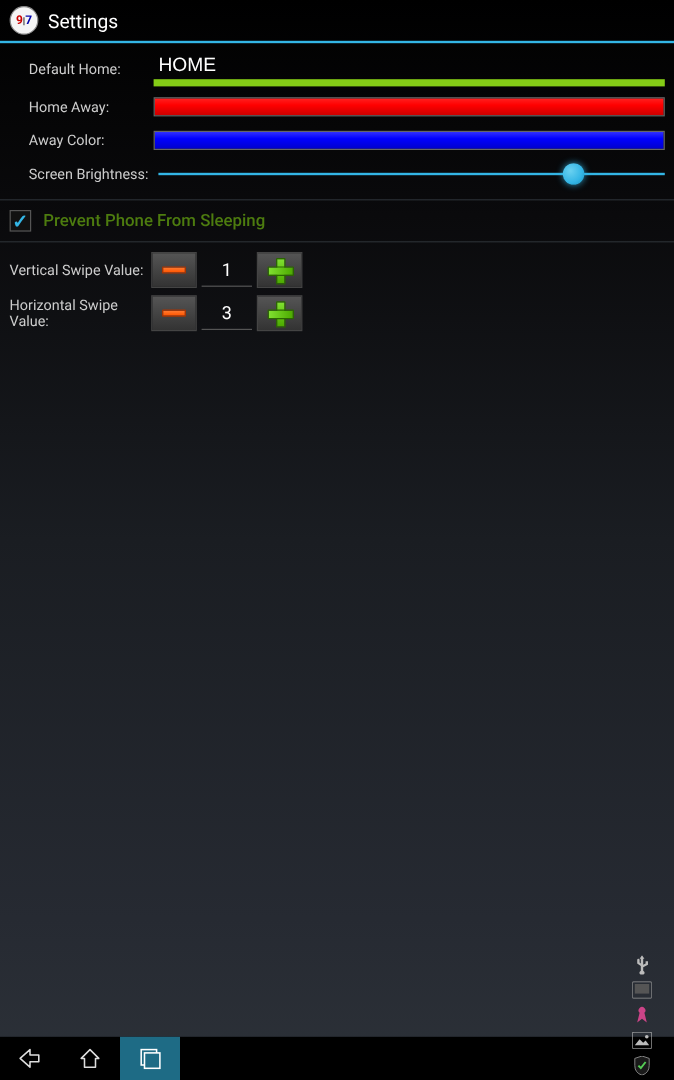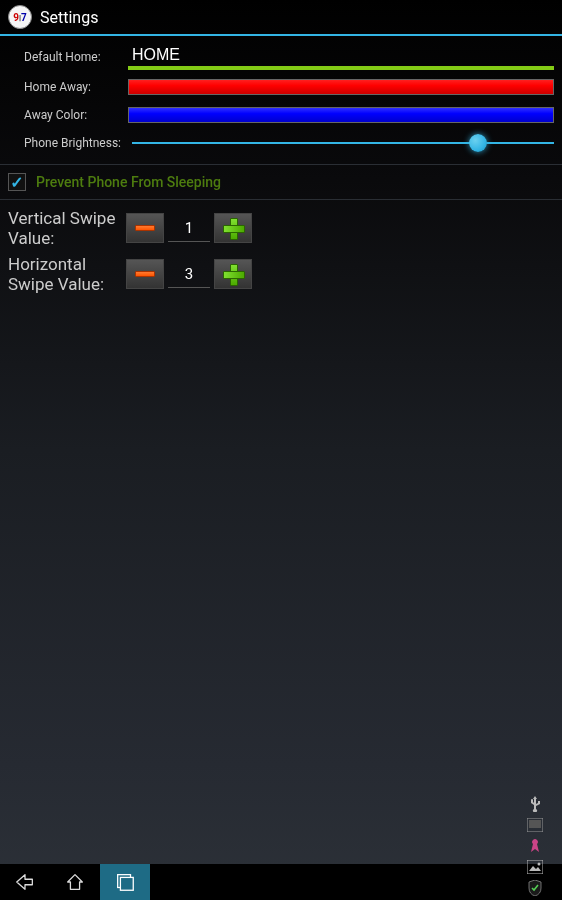--- a/index.html
+++ b/index.html
@@ -56,21 +56,21 @@
   .label {
     width: 104px;
     font-size: 12px;
     color: #cccccc;
     flex-shrink: 0;
   }
   .text-input {
     flex: 1;
     background: transparent;
     border: none;
-    border-bottom: 4px solid #84cc16;
+    border-bottom: 6px solid #84cc16;
     color: #ffffff;
     font-size: 16px;
     font-weight: 400;
     padding: 2px 0 2px 4px;
     outline: none;
   }
   .color-swatch {
     flex: 1;
     height: 16px;
     border: 1px solid #666;
@@ -142,21 +142,21 @@
   .stepper-section {
     padding: 8px 8px;
   }
   .stepper-row {
     display: flex;
     align-items: center;
     margin-bottom: 6px;
   }
   .stepper-label {
     width: 118px;
-    font-size: 17px;
+    font-size: 12px;
     color: #cccccc;
     flex-shrink: 0;
   }
   .stepper-btn {
     width: 38px;
     height: 30px;
     border: 1px solid #444;
     background: linear-gradient(180deg, #555 0%, #333 100%);
     display: flex;
     align-items: center;
@@ -278,21 +278,21 @@
     <div class="color-swatch color-red"></div>
   </div>
 
 
   <div class="row">
     <div class="label">Away Color:</div>
     <div class="color-swatch color-blue"></div>
   </div>
 
   <div class="row">
-    <div class="label">Phone Brightness:</div>
+    <div class="label">Screen Brightness:</div>
     <div class="slider-wrap">
       <div class="slider-track"></div>
       <div class="slider-thumb"></div>
     </div>
   </div>
 </div>
 
 <div class="checkbox-row">
   <div class="checkbox checked"></div>
   <div class="checkbox-label">Prevent Phone From Sleeping</div>

